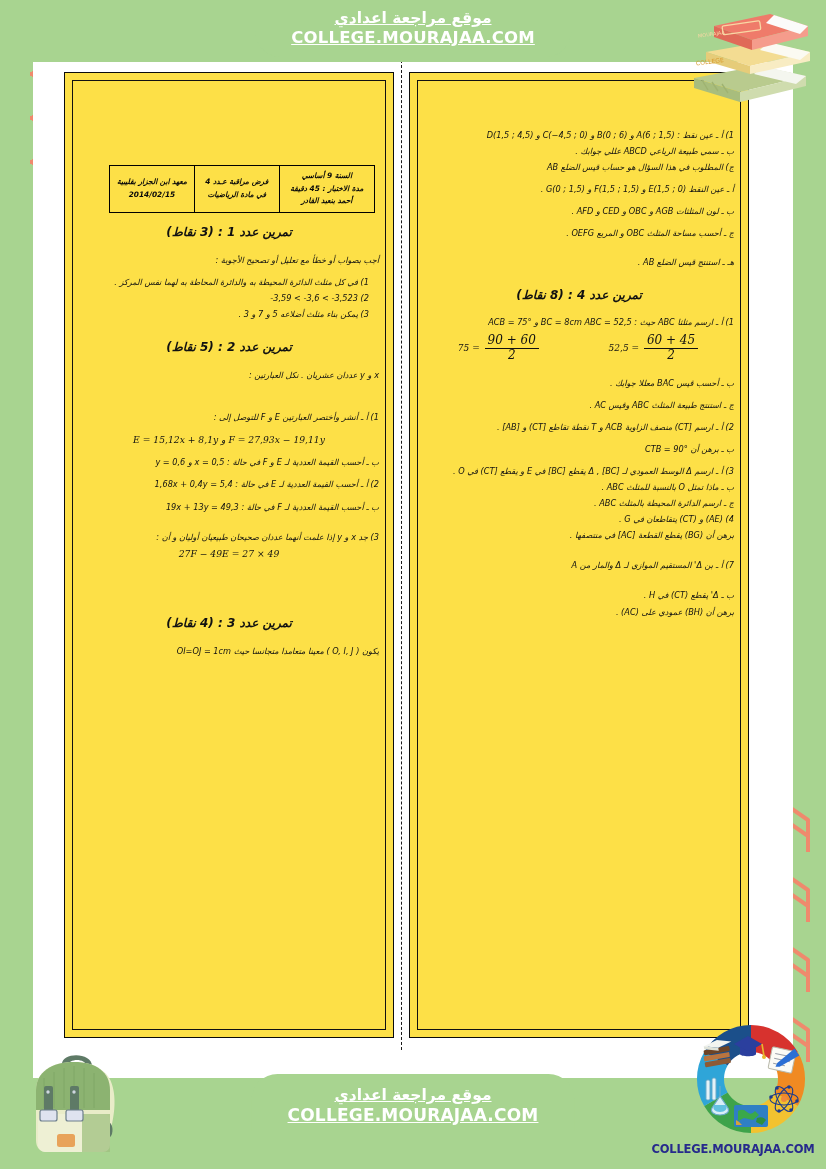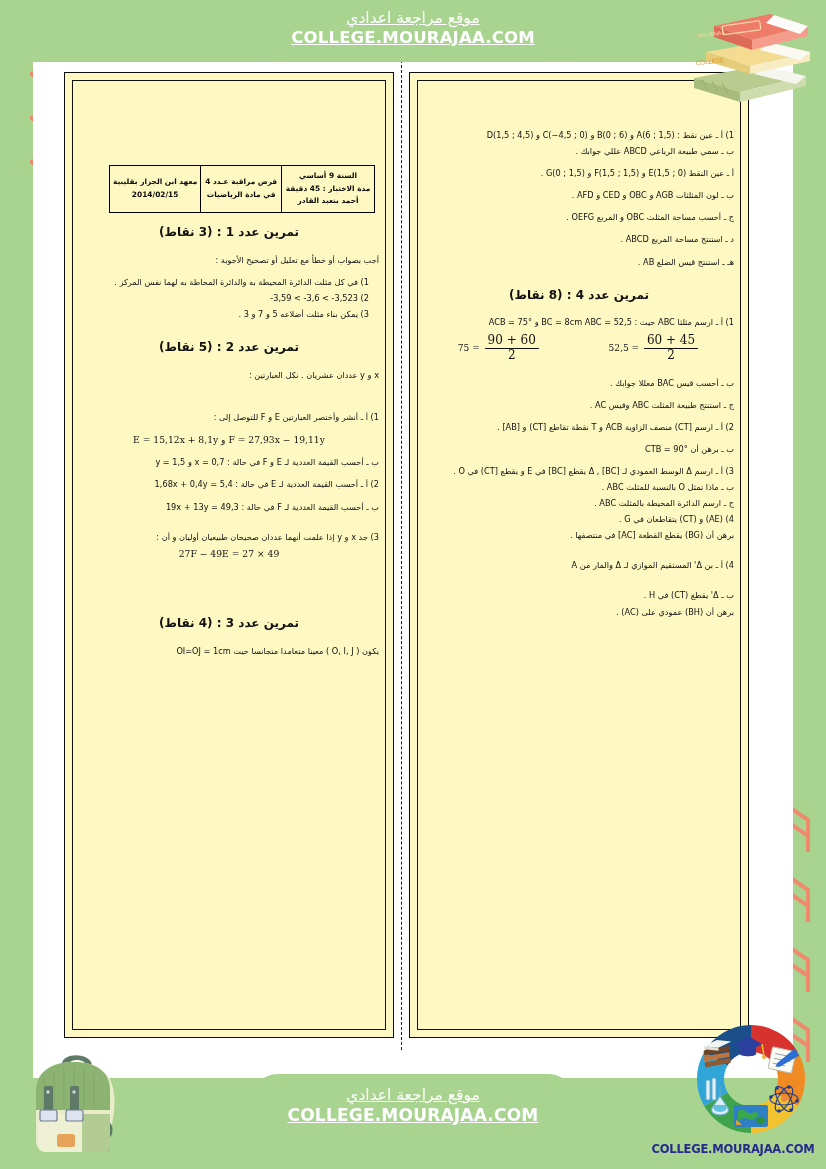--- a/index.html
+++ b/index.html
@@ -41,23 +41,24 @@
   .sheet {
     position: absolute;
     left: 33px; top: 40px;
     width: 760px; height: 1065px;
     background: #ffffff;
   }
 
   
   .scan {
     position: absolute;
-    background: #fef9c3;
+    background: #fde047;
     border: 1.3px solid #0c0c0c;
     overflow: hidden;
+    font-style: italic;
   }
   .scan-left  { left: 409px; top: 72px;  width: 340px; height: 966px; }
   .scan-right { left: 64px;  top: 72px;  width: 330px; height: 966px; }
   .scan-inner {
     position: absolute;
     inset: 7px;
     border: 1px solid #111;
   }
   .scan-right .scan-inner { border-width: 1px 1px 1px 1px; }
 
@@ -157,21 +158,21 @@
     position: absolute;
     left: 50%; transform: translateX(-50%);
     background: #a8d490;
     border-radius: 0 0 26px 26px;
     padding: 3px 36px 10px 36px;
   }
   .banner-top .banner-core { top: 6px; }
   .banner-bottom .banner-core { top: -4px; border-radius: 26px 26px 0 0; padding: 12px 36px 6px 36px; }
   .brand-ar {
     font-size: 15.5px;
-    font-weight: normal;
+    font-weight: bold;
     text-decoration: underline;
     letter-spacing: .3px;
     direction: rtl;
     white-space: nowrap;
   }
   .brand-url {
     font-size: 16.5px;
     font-weight: bold;
     text-decoration: underline;
     letter-spacing: .2px;
@@ -263,21 +264,21 @@
       <div class="ex-head">تمرين عدد 2 : (5 نقاط)</div>
       <div class="gap-s"></div>
       <p class="ln">x و y عددان عشريان . نكل العبارتين :</p>
       <div class="gap-s"></div>
       <div class="gap-s"></div>
       <div class="gap-m"></div>
       <p class="ln">1) أ ـ أنشر وأختصر العبارتين E و F للتوصل إلى :</p>
       <div class="gap-s"></div>
       <p class="ln math-c">E = 15,12x + 8,1y   و   F = 27,93x − 19,11y</p>
       <div class="gap-s"></div>
-      <p class="ln">ب ـ أحسب القيمة العددية لـ E و F في حالة : x = 0,7 و y = 1,5</p>
+      <p class="ln">ب ـ أحسب القيمة العددية لـ E و F في حالة : x = 0,5 و y = 0,6</p>
       <div class="gap-s"></div>
       <p class="ln">2) أ ـ أحسب القيمة العددية لـ E في حالة : 5,4 = 1,68x + 0,4y</p>
       <div class="gap-s"></div>
       <p class="ln">ب ـ أحسب القيمة العددية لـ F في حالة : 19x + 13y = 49,3</p>
       <div class="gap-m"></div>
       <p class="ln">3) جد x و y إذا علمت أنهما عددان صحيحان طبيعيان أوليان و أن :</p>
       <p class="ln math-c">27F − 49E = 27 × 49</p>
 
       <div class="gap-xl"></div>
       <div class="ex-head">تمرين عدد 3 : (4 نقاط)</div>
@@ -285,28 +286,28 @@
       <p class="ln">يكون ( O, I, J ) معينا متعامدا متجانسا حيث  OI=OJ = 1cm</p>
     </div>
   </div>
 
   <div class="scan scan-left">
     <div class="scan-inner"></div>
 
     <div class="doc-body" style="padding-top:56px;">
       <p class="ln">1) أ ـ عين نقط : A(6 ; 1,5) و B(0 ; 6) و C(−4,5 ; 0) و D(1,5 ; 4,5)</p>
       <p class="ln">ب ـ سمي طبيعة الرباعي ABCD عللي جوابك .</p>
+      <p class="ln">ج) المطلوب في هذا السؤال هو حساب قيس الضلع AB</p>
       <div class="gap-s"></div>
       <p class="ln">أ ـ عين النقط E(1,5 ; 0) و F(1,5 ; 1,5) و G(0 ; 1,5) .</p>
       <div class="gap-s"></div>
       <p class="ln">ب ـ لون المثلثات AGB و OBC و CED و AFD .</p>
       <div class="gap-s"></div>
       <p class="ln">ج ـ أحسب مساحة المثلث OBC و المربع OEFG .</p>
       <div class="gap-s"></div>
-      <p class="ln">د ـ استنتج مساحة المربع ABCD .</p>
       <div class="gap-s"></div>
       <p class="ln">هـ ـ استنتج قيس الضلع AB .</p>
 
       <div class="gap-m"></div>
       <div class="ex-head">تمرين عدد 4 : (8 نقاط)</div>
       <div class="gap-s"></div>
       <p class="ln">1) أ ـ ارسم مثلثا ABC حيث : BC = 8cm   ABC = 52,5   و   ACB = 75°</p>
 
       <div class="eqpair">
         <span class="eqrow">
@@ -335,21 +336,21 @@
       <p class="ln">2) أ ـ ارسم [CT) منصف الزاوية ACB و T نقطة تقاطع [CT) و [AB] .</p>
       <div class="gap-s"></div>
       <p class="ln">ب ـ برهن أن   CTB = 90°</p>
       <div class="gap-s"></div>
       <p class="ln">3) أ ـ ارسم Δ الوسط العمودي لـ [BC] , Δ يقطع [BC] في E و يقطع [CT) في O .</p>
       <p class="ln">ب ـ ماذا تمثل O بالنسبة للمثلث ABC .</p>
       <p class="ln">ج ـ ارسم الدائرة المحيطة بالمثلث ABC .</p>
       <p class="ln">4) (AE) و (CT) يتقاطعان في G .</p>
       <p class="ln">برهن أن (BG) يقطع القطعة [AC] في منتصفها .</p>
       <div class="gap-m"></div>
-      <p class="ln">4) أ ـ بن Δ' المستقيم الموازي لـ Δ والمار من A</p>
+      <p class="ln">7) أ ـ بن Δ' المستقيم الموازي لـ Δ والمار من A</p>
       <div class="gap-m"></div>
       <p class="ln">ب ـ Δ' يقطع (CT) في H .</p>
       <p class="ln">برهن أن (BH) عمودي على (AC) .</p>
     </div>
   </div>
 
   <div class="banner banner-top">
     <div class="banner-core">
       <div class="brand-ar">موقع مراجعة اعدادي</div>
       <div class="brand-url">COLLEGE.MOURAJAA.COM</div>

